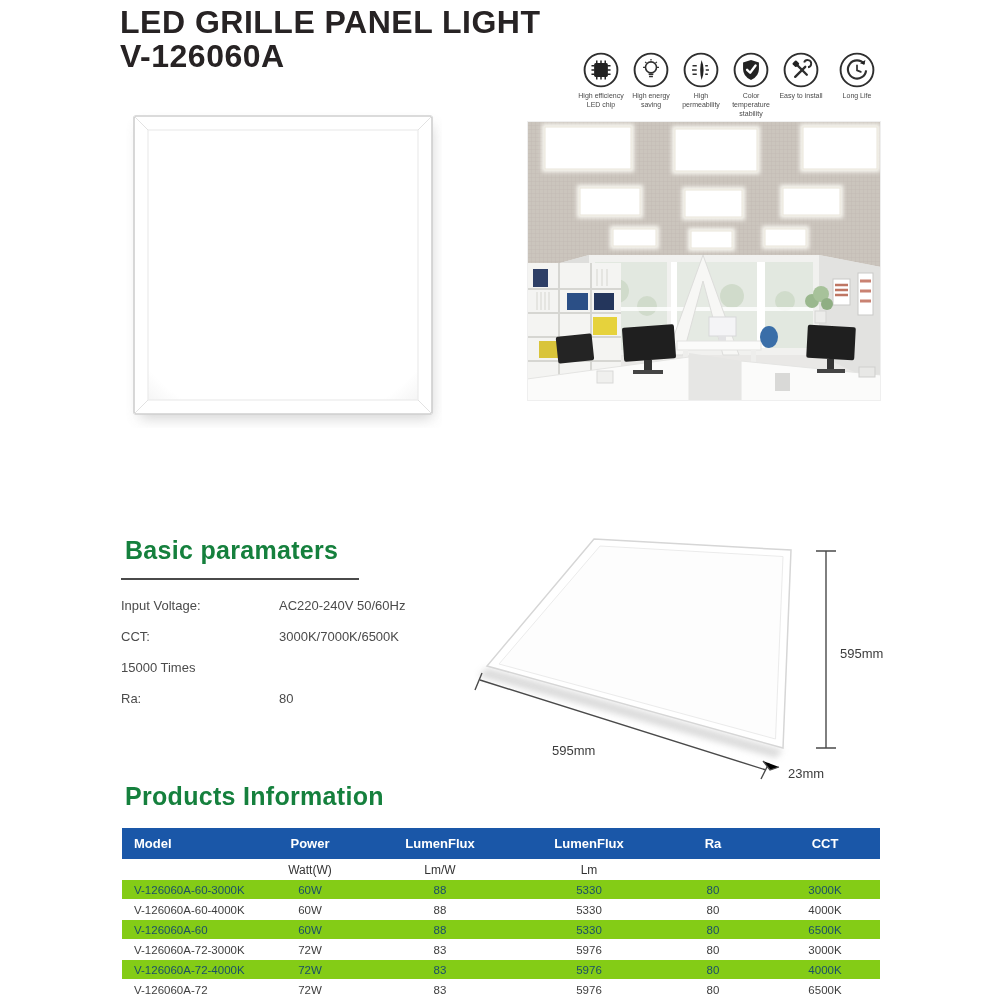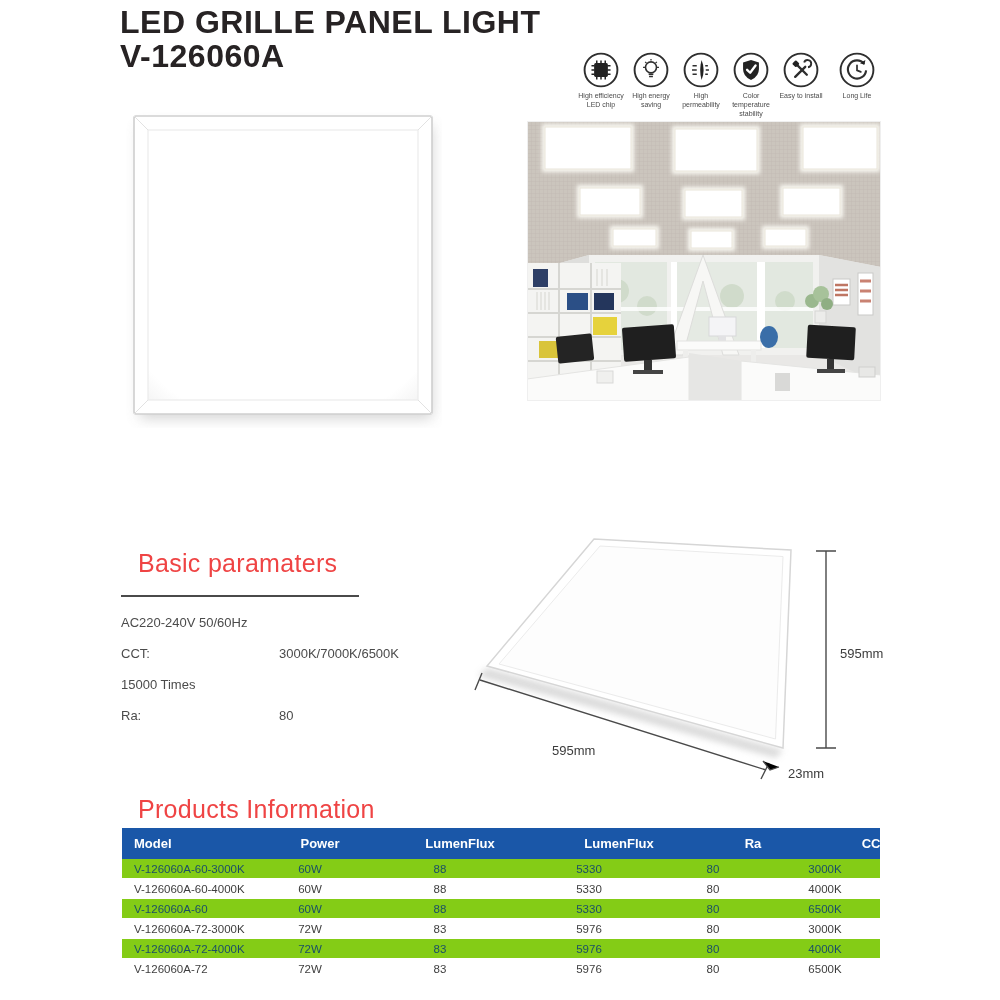--- a/index.html
+++ b/index.html
@@ -12,35 +12,35 @@
 
   
   .features{position:absolute;left:576px;top:52px;width:306px;display:flex;justify-content:space-between;}
   .feature{width:50px;text-align:center;}
   .feature:last-child{margin-left:6px;}
   .feature .ring{width:36px;height:36px;margin:0 auto;}
   .feature .cap{font-size:7px;color:#4a4a4a;line-height:1.3;margin-top:3px;}
 
   
   .basic{position:absolute;left:121px;top:532px;width:330px;}
-  .sect-h{font-size:25px;font-weight:400;color:#ef4444;margin:17px;letter-spacing:.3px;}
+  .sect-h{font-size:25px;font-weight:700;color:#15803d;margin:4px;letter-spacing:.3px;}
   .rule{width:238px;height:2px;background:#4a4a4a;margin-top:13px;}
   .params{margin-top:18px;}
   .param-row{display:flex;height:31px;font-size:13px;color:#4b4b4b;}
   .param-row .pl{width:158px;}
 
   
   .products-h{position:absolute;left:121px;top:778px;}
 
   
   .spec-table{position:absolute;left:122px;top:828px;width:758px;font-size:12px;}
   .trow{display:grid;grid-template-columns:140px 96px 164px 134px 114px 110px;align-items:center;}
   .trow .c{text-align:center;overflow:hidden;white-space:nowrap;}
   .trow .c.first{text-align:left;padding-left:12px;}
-  .thead{height:31px;background:#1a57a8;color:#ffffff;font-weight:bold;font-size:13px;gap:10px;}
+  .thead{height:31px;background:#1a57a8;color:#ffffff;font-weight:bold;font-size:13px;}
   .tunits{height:21px;background:#ffffff;color:#333333;font-size:12px;}
   .drow{height:20px;border-bottom:1px solid #ffffff;box-sizing:border-box;color:#3e3e3e;font-size:11.5px;}
   .drow.cyan{background:#84cc16;color:#1b4f66;}
 
   svg text{font-family:"Liberation Sans", sans-serif;}
   .abs{position:absolute;}
 </style>
 </head>
 <body>
 
@@ -284,20 +284,21 @@
 
     <path d="M162,232 L214,240 V280 H162 Z" fill="#e6e6e4"></path>
     <rect width="354" height="280" fill="none" stroke="#efefef" stroke-width="2"></rect>
   </svg>
 
   <div class="basic">
     <h2 class="sect-h">Basic paramaters</h2>
     <div class="rule"></div>
     <div class="params">
       <div class="param-row">
+        <span class="pl">Input Voltage:</span>
         <span class="pv">AC220-240V  50/60Hz</span>
       </div>
       <div class="param-row">
         <span class="pl">CCT:</span>
         <span class="pv">3000K/7000K/6500K</span>
       </div>
       <div class="param-row">
         <span class="pv">15000 Times</span>
       </div>
       <div class="param-row">
@@ -337,20 +338,28 @@
 
   <div class="spec-table">
     <div class="trow thead">
       <div class="c first">Model</div>
       <div class="c">Power</div>
       <div class="c">LumenFlux</div>
       <div class="c">LumenFlux</div>
       <div class="c">Ra</div>
       <div class="c">CCT</div>
     </div>
+    <div class="trow tunits">
+      <div class="c first"></div>
+      <div class="c">Watt(W)</div>
+      <div class="c">Lm/W</div>
+      <div class="c">Lm</div>
+      <div class="c"></div>
+      <div class="c"></div>
+    </div>
 
     <div class="trow drow cyan">
       <div class="c first">V-126060A-60-3000K</div>
       <div class="c">60W</div>
       <div class="c">88</div>
       <div class="c">5330</div>
       <div class="c">80</div>
       <div class="c">3000K</div>
     </div>
     <div class="trow drow">

